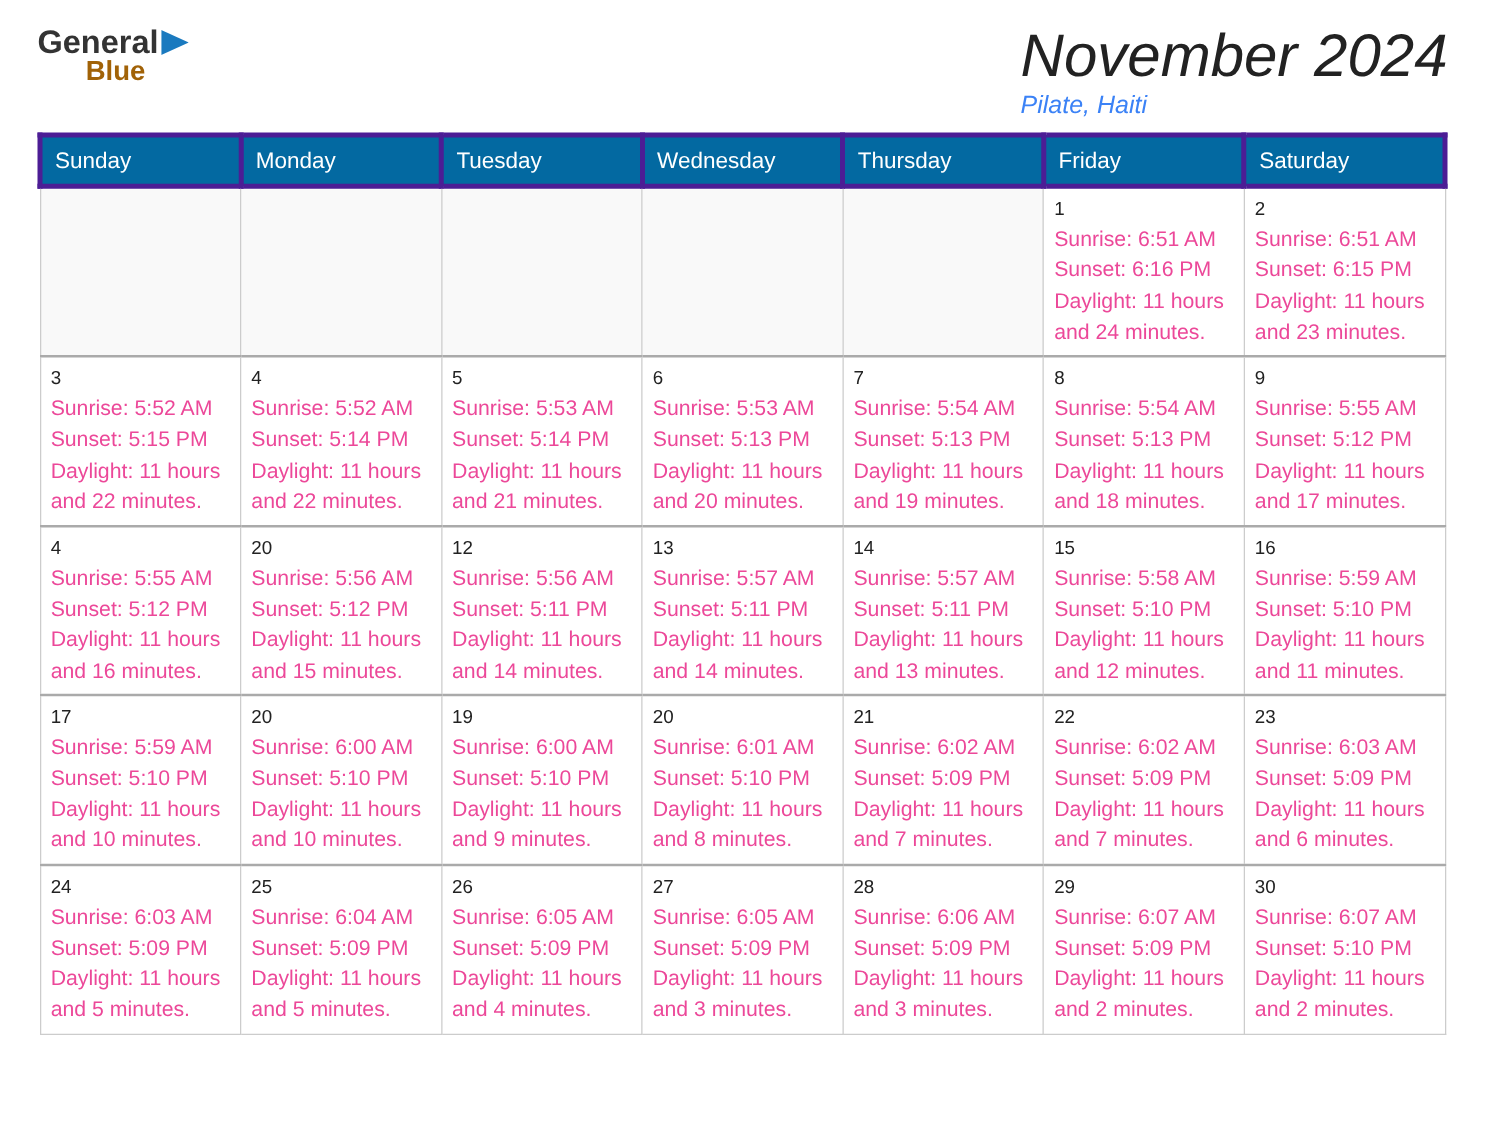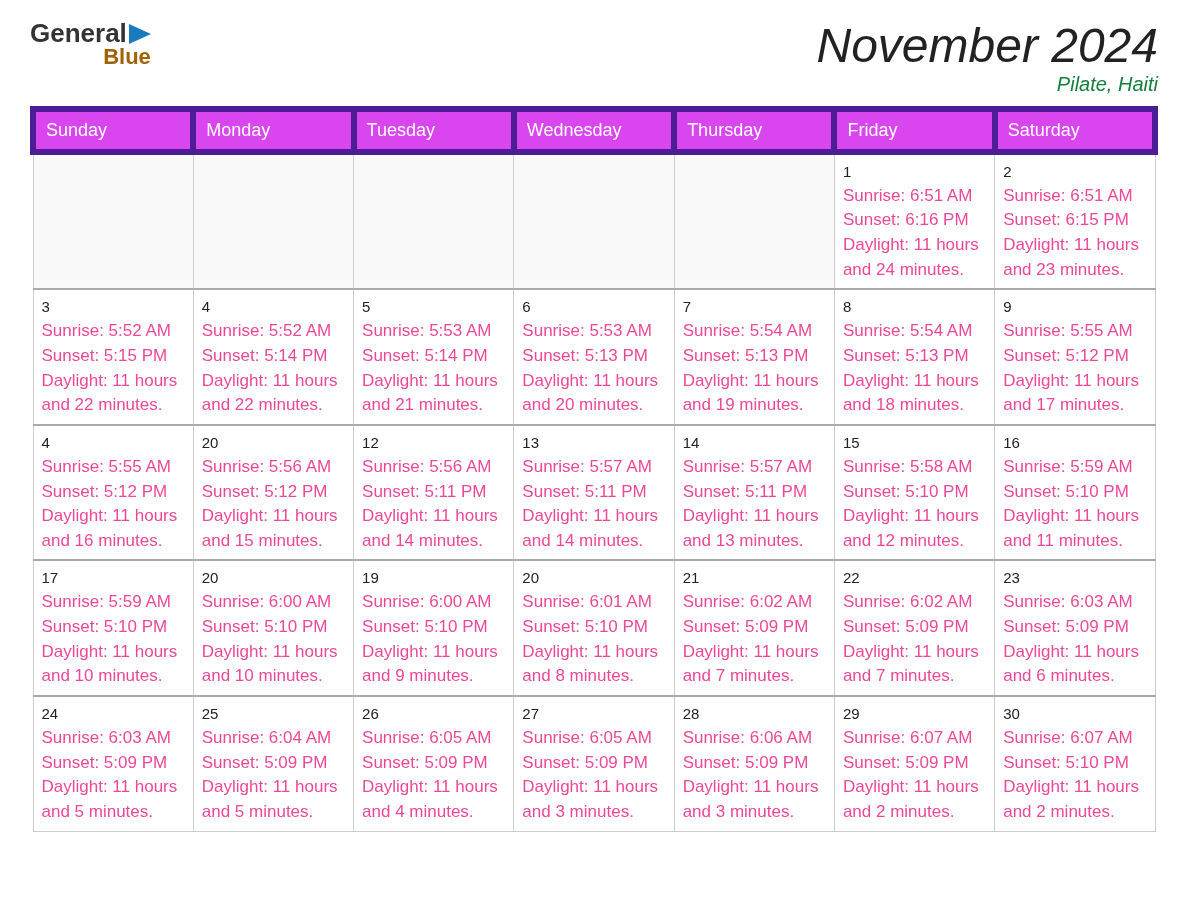--- a/index.html
+++ b/index.html
@@ -15,21 +15,21 @@
     
     .header {
       display: flex;
       justify-content: space-between;
       align-items: flex-start;
       margin-bottom: 10px;
     }
     .logo {
       display: flex;
       flex-direction: column;
-      align-items: flex-end;
+      align-items: center;
     }
     .logo-general {
       font-size: 26px;
       font-weight: bold;
       color: #333;
       line-height: 1;
     }
     .logo-blue {
       font-size: 22px;
       font-weight: bold;
@@ -42,38 +42,38 @@
       font-style: italic;
     }
     .month-title {
       font-size: 48px;
       font-weight: normal;
       color: #222;
       line-height: 1.1;
     }
     .location {
       font-size: 20px;
-      color: #15803d;
-      text-align: right;
+      color: #3b82f6;
+      text-align: left;
     }
 
     
     .calendar {
       width: 100%;
       border-collapse: collapse;
       margin-top: 8px;
     }
     .calendar thead tr th {
-      background-color: #d946ef;
+      background-color: #0369a1;
       color: #fff;
       font-size: 18px;
       font-weight: normal;
       padding: 8px 10px;
       text-align: left;
-      border: 6px solid #4c1d95;
+      border: 4px solid #4c1d95;
     }
     .calendar tbody tr td {
       vertical-align: top;
       padding: 6px 8px;
       border: 1px solid #ccc;
       width: calc(100% / 7);
       height: 110px;
       font-size: 13px;
       line-height: 1.4;
       color: #333;

